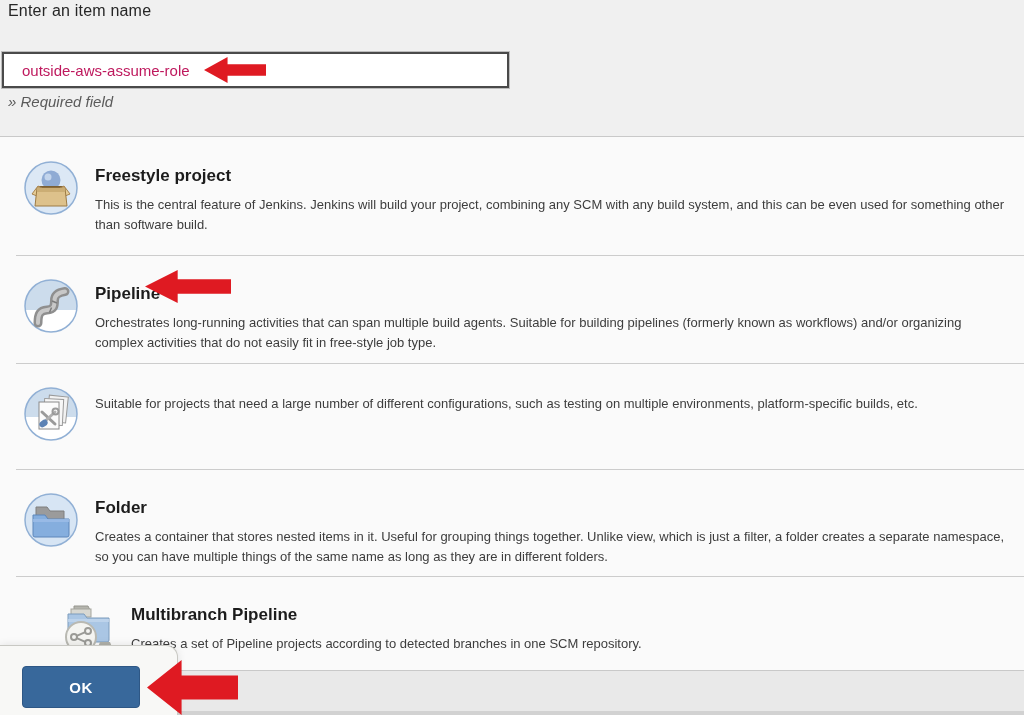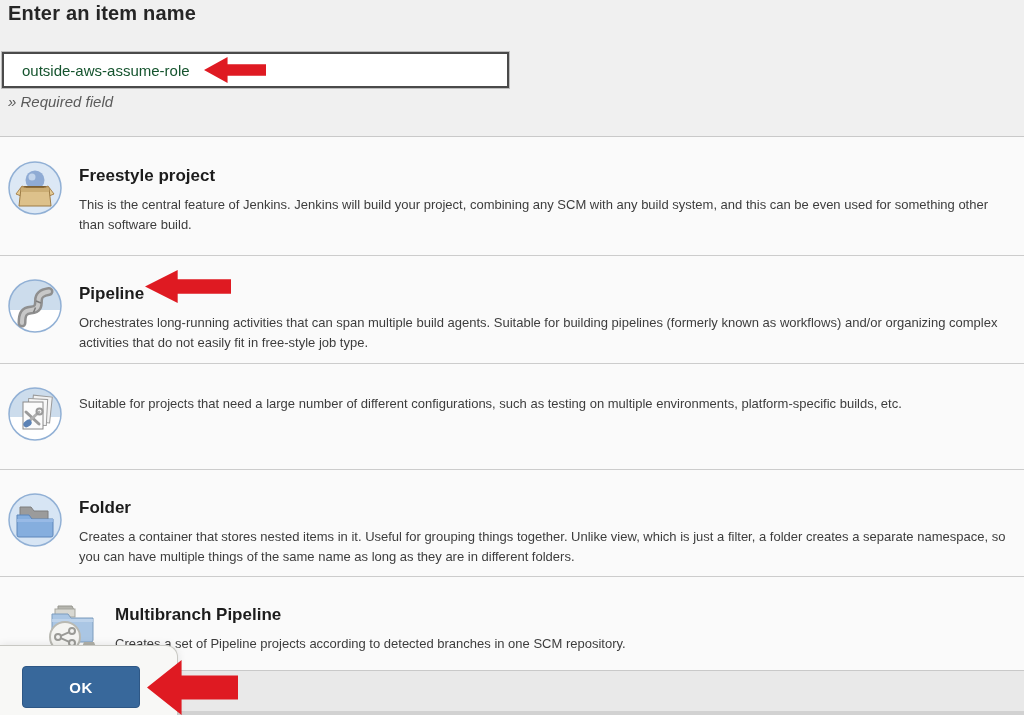--- a/index.html
+++ b/index.html
@@ -18,49 +18,49 @@
   .header-section {
     position: absolute;
     top: 0; left: 0; right: 0;
     height: 137px;
     background: #f0f0f0;
     border-bottom: 1px solid #c9c9c9;
   }
   .page-title {
     position: absolute;
     left: 8px; top: 2px;
-    font-size: 20px;
-    font-weight: 700;
+    font-size: 16px;
+    font-weight: 400;
     color: #262626;
     letter-spacing: 0.2px;
   }
   .item-name-input {
     position: absolute;
     left: 2px; top: 52px;
     width: 507px; height: 36px;
     border: 2px solid #4a4a4a;
     outline: 1px solid #bdbdbd;
     background: #ffffff;
     font-family: "Liberation Sans", sans-serif;
     font-size: 15px;
-    color: #14532d;
+    color: #be185d;
     padding: 0 0 0 18px;
   }
   .required-note {
     position: absolute;
     left: 8px; top: 93px;
     font-size: 15px;
     font-style: italic;
     color: #5a5a5a;
   }
 
   
   .items-list {
     position: absolute;
-    top: 138px; left: 0; right: 0;
+    top: 138px; left: 16px; right: 0;
   }
   .item-row {
     display: flex;
     align-items: flex-start;
     background: #fafafa;
     padding: 21px 10px 0 8px;
     cursor: pointer;
   }
   .item-row + .item-row { border-top: 1px solid #cccccc; }
   .row-freestyle   { height: 117px; }

